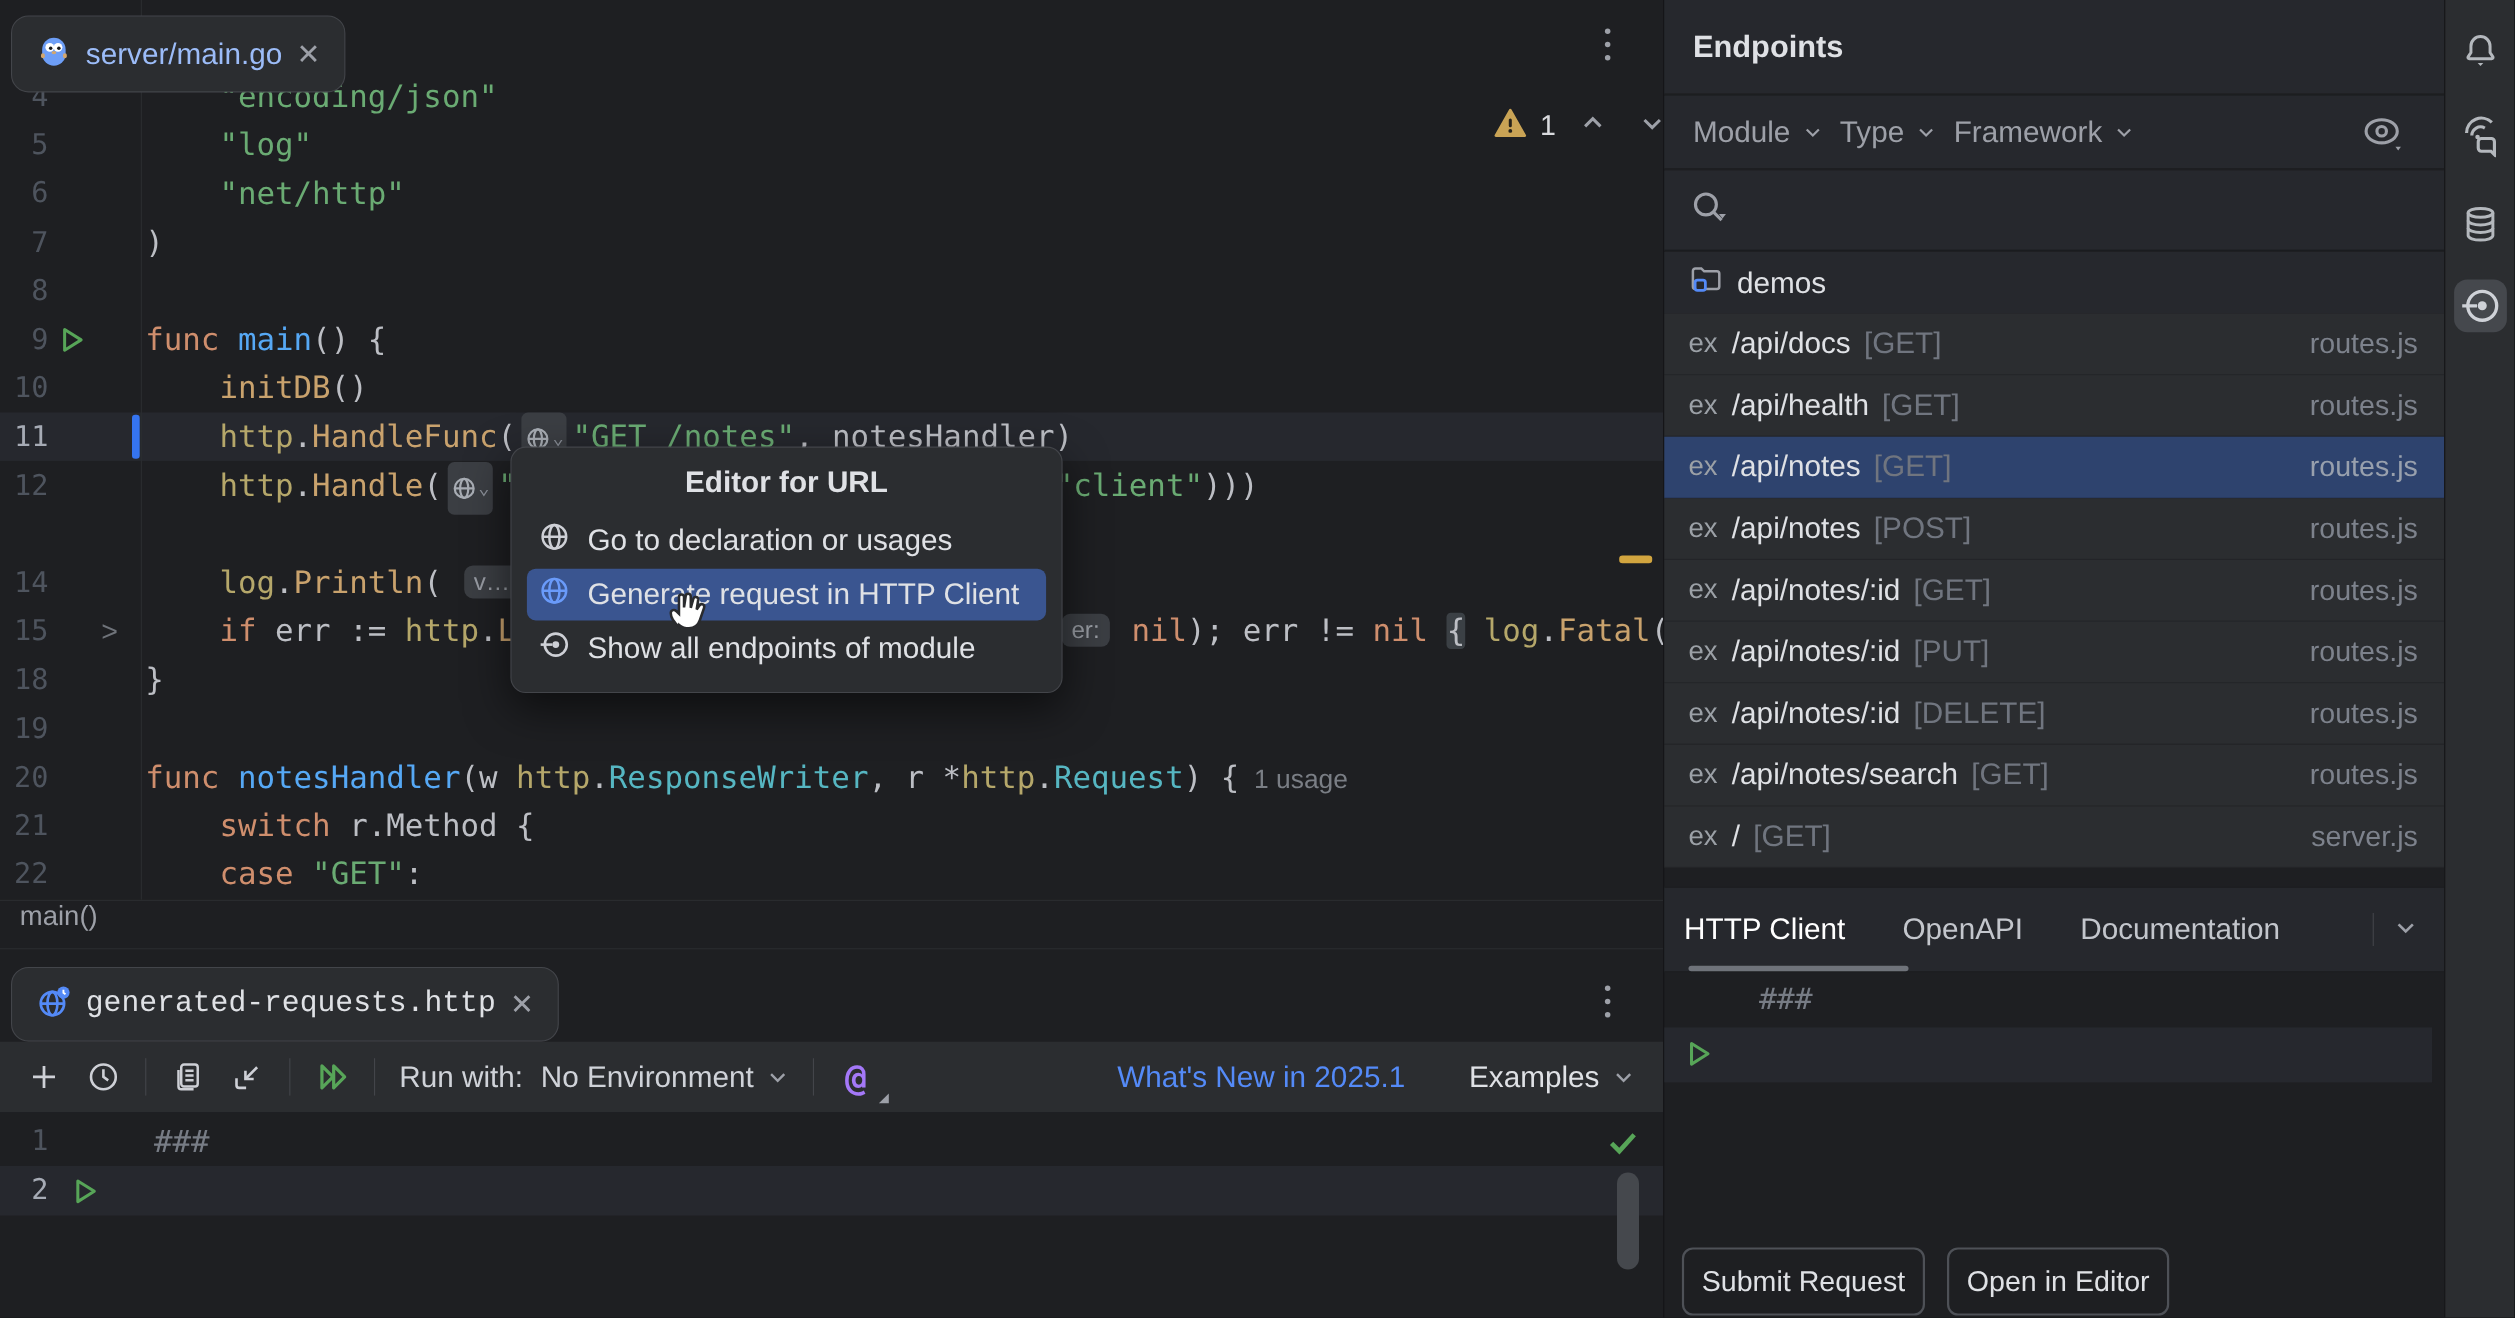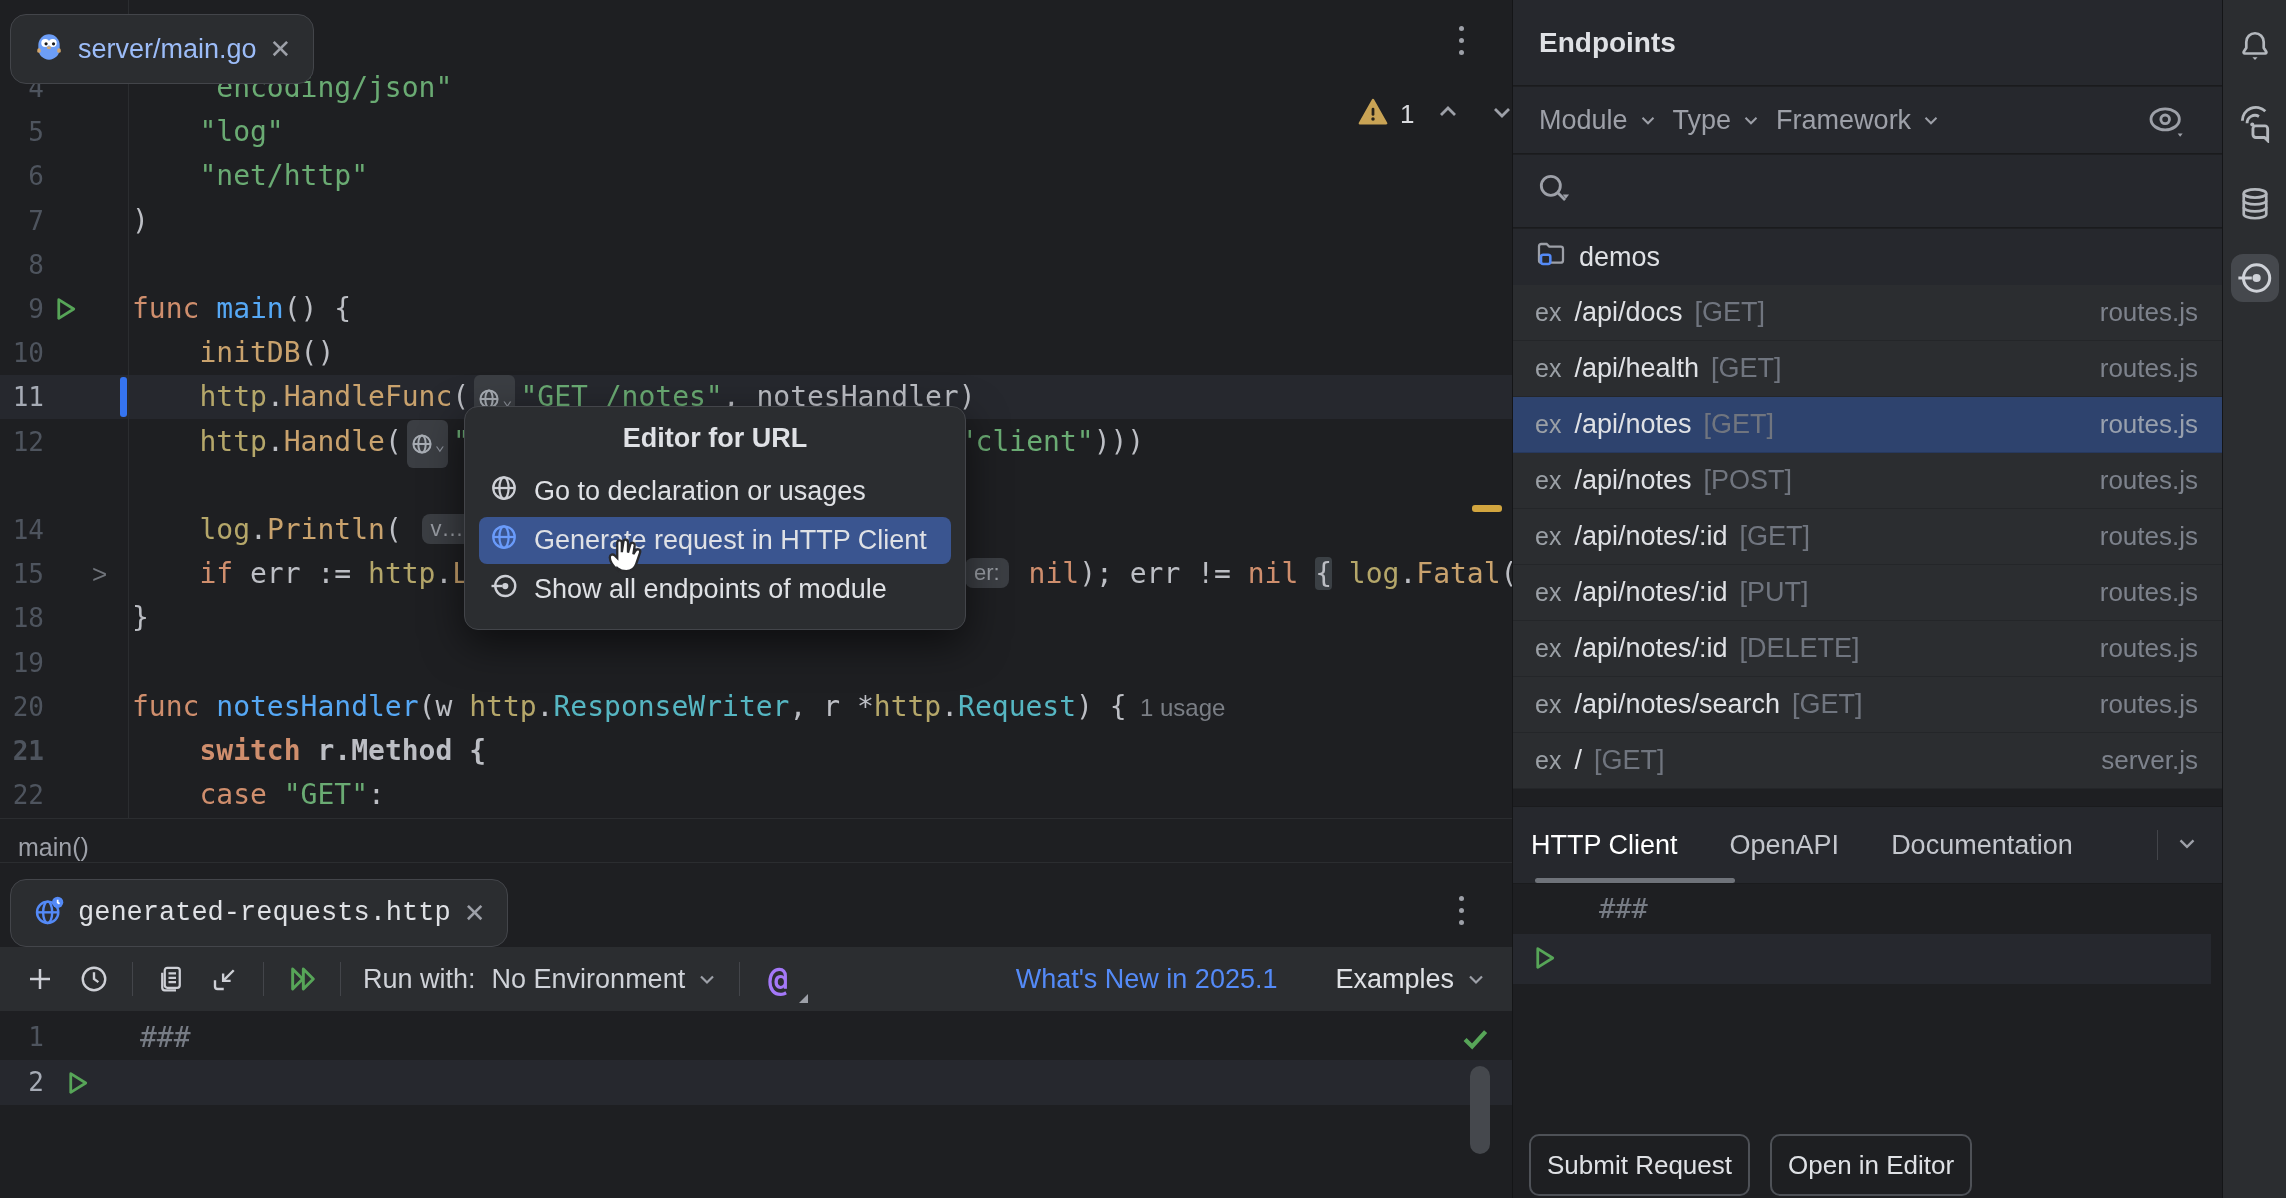--- a/index.html
+++ b/index.html
@@ -37,21 +37,21 @@
 
   .tab-pill{position:absolute;display:flex;align-items:center;gap:13px;padding:0 22px;height:68px;
             background:#2b2d30;border:1px solid #43454a;border-radius:16px;}
   .tab-pill .tlabel{font-size:27px;}
   .tab-close{color:#9da0a8;font-size:26px;line-height:1;}
   .kebab{position:absolute;width:30px;display:flex;flex-direction:column;align-items:center;gap:7px;}
   .kebab i{width:5px;height:5px;border-radius:50%;background:#9da0a8;}
   .warn-widget{position:absolute;left:1358px;top:98px;display:flex;align-items:center;gap:12px;}
   .warn-count{font-size:26px;color:#d9dade;}
   .breadcrumb-bar{position:absolute;left:0;top:818px;width:1512px;height:44px;background:#1e1f22;
-                  border-top:1px solid #2b2d30;display:flex;align-items:flex-end;padding-left:18px;box-sizing:border-box;}
+                  border-top:1px solid #2b2d30;display:flex;align-items:flex-start;padding-left:18px;box-sizing:border-box;}
   .breadcrumb-bar span{font-size:25px;color:#9da0a8;}
   .amber-mark{position:absolute;left:1472px;top:505px;width:30px;height:7px;background:#d2a53f;border-radius:3px;}
 
   
   .popup{position:absolute;left:464px;top:406px;width:500px;background:#2b2d30;border:1px solid #43454a;
          border-radius:14px;box-shadow:0 14px 40px rgba(0,0,0,.55);padding:16px 0 14px;z-index:50;}
   .popup-title{text-align:center;font-weight:bold;font-size:27px;color:#dfe1e5;margin-bottom:14px;}
   .popup-item{display:flex;align-items:center;gap:15px;height:47px;margin:2px 14px;padding:0 10px;
               border-radius:8px;font-size:27px;color:#dfe1e5;}
   .popup-item.selected{background:#3a5590;}
@@ -200,21 +200,21 @@
           <div class="code-text"><span class="tk-pl">}</span></div>
         </div>
         <div class="code-row" style="top: 640.6px;">
           <span class="ln">19</span>
           <div class="code-text"></div>
         </div>
         <div class="code-row" style="top: 684.8px;">
           <span class="ln">20</span>
           <div class="code-text"><span class="tk-kw">func </span><span class="tk-fn">notesHandler</span><span class="tk-pl">(w </span><span class="tk-pkg">http</span><span class="tk-pl">.</span><span class="tk-type">ResponseWriter</span><span class="tk-pl">, r *</span><span class="tk-pkg">http</span><span class="tk-pl">.</span><span class="tk-type">Request</span><span class="tk-pl">) {</span><span class="tk-hint">  1 usage</span></div>
         </div>
-        <div class="code-row" style="top: 729px; font-weight: bold;">
+        <div class="code-row" style="top: 729px;">
           <span class="ln">21</span>
           <div class="code-text"><span class="tk-pl">    </span><span class="tk-kw">switch</span><span class="tk-pl"> r.Method {</span></div>
         </div>
         <div class="code-row" style="top: 773.2px;">
           <span class="ln">22</span>
           <div class="code-text"><span class="tk-pl">    </span><span class="tk-kw">case </span><span class="tk-str">"GET"</span><span class="tk-pl">:</span></div>
         </div>
       </div>
     <div class="gutter-line"></div>
 

